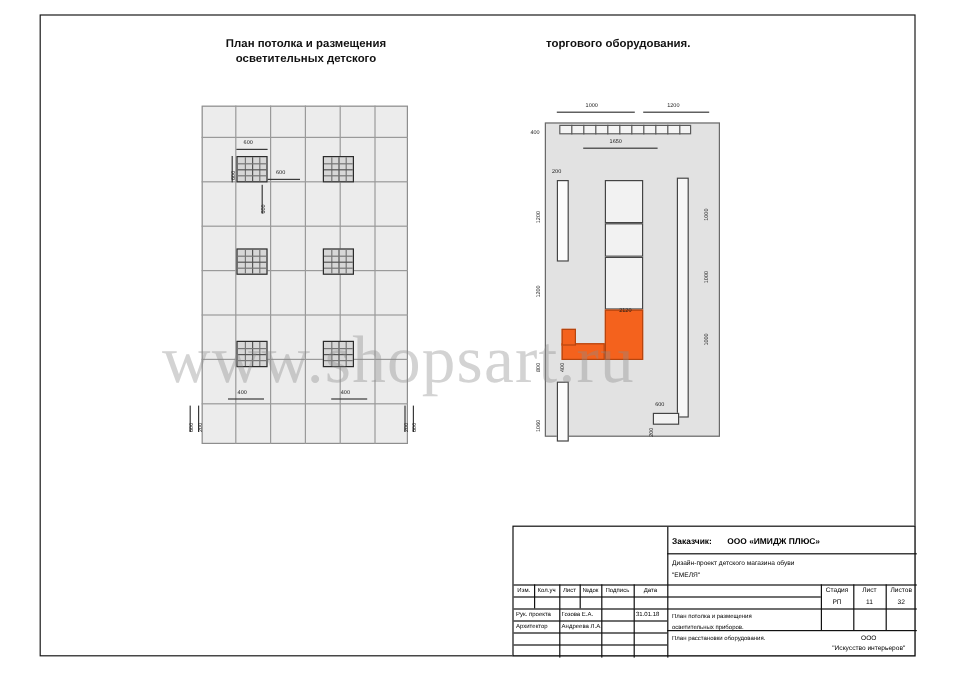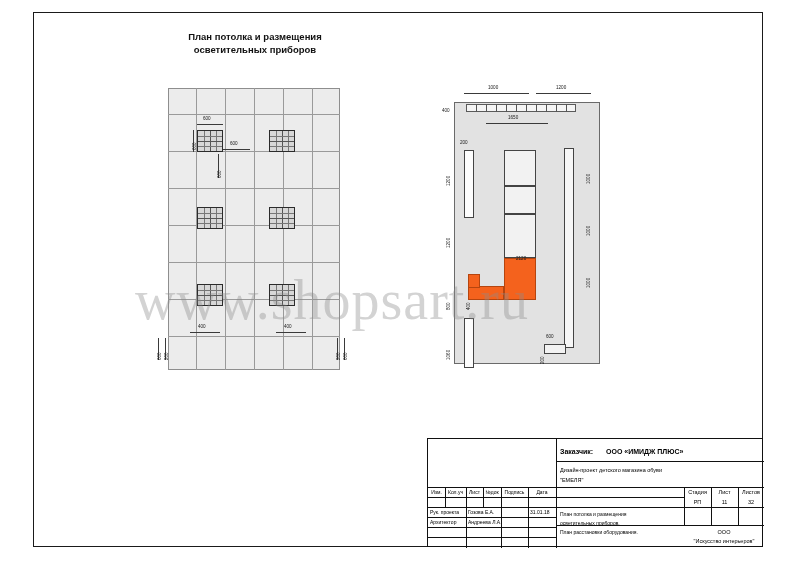--- a/index.html
+++ b/index.html
@@ -175,23 +175,24 @@
 </style>
 </head>
 <body>
 
 <div id="sheet">
 
   <div class="frame"></div>
 
   <div class="title-block-caption" id="cap-left">
     <div>План потолка и размещения</div>
-    <div>осветительных приборов</div>
+    <div>осветительных детского</div>
   </div>
   <div class="title-block-caption" id="cap-right">
+    <div>торгового оборудования.</div>
   </div>
 
   <div id="plan-left">
     <div class="plan-bg"></div>
 
     <div class="gridline-v" style="left:28px"></div>
     <div class="gridline-v" style="left:57px"></div>
     <div class="gridline-v" style="left:86px"></div>
     <div class="gridline-v" style="left:115px"></div>
     <div class="gridline-v" style="left:144px"></div>

